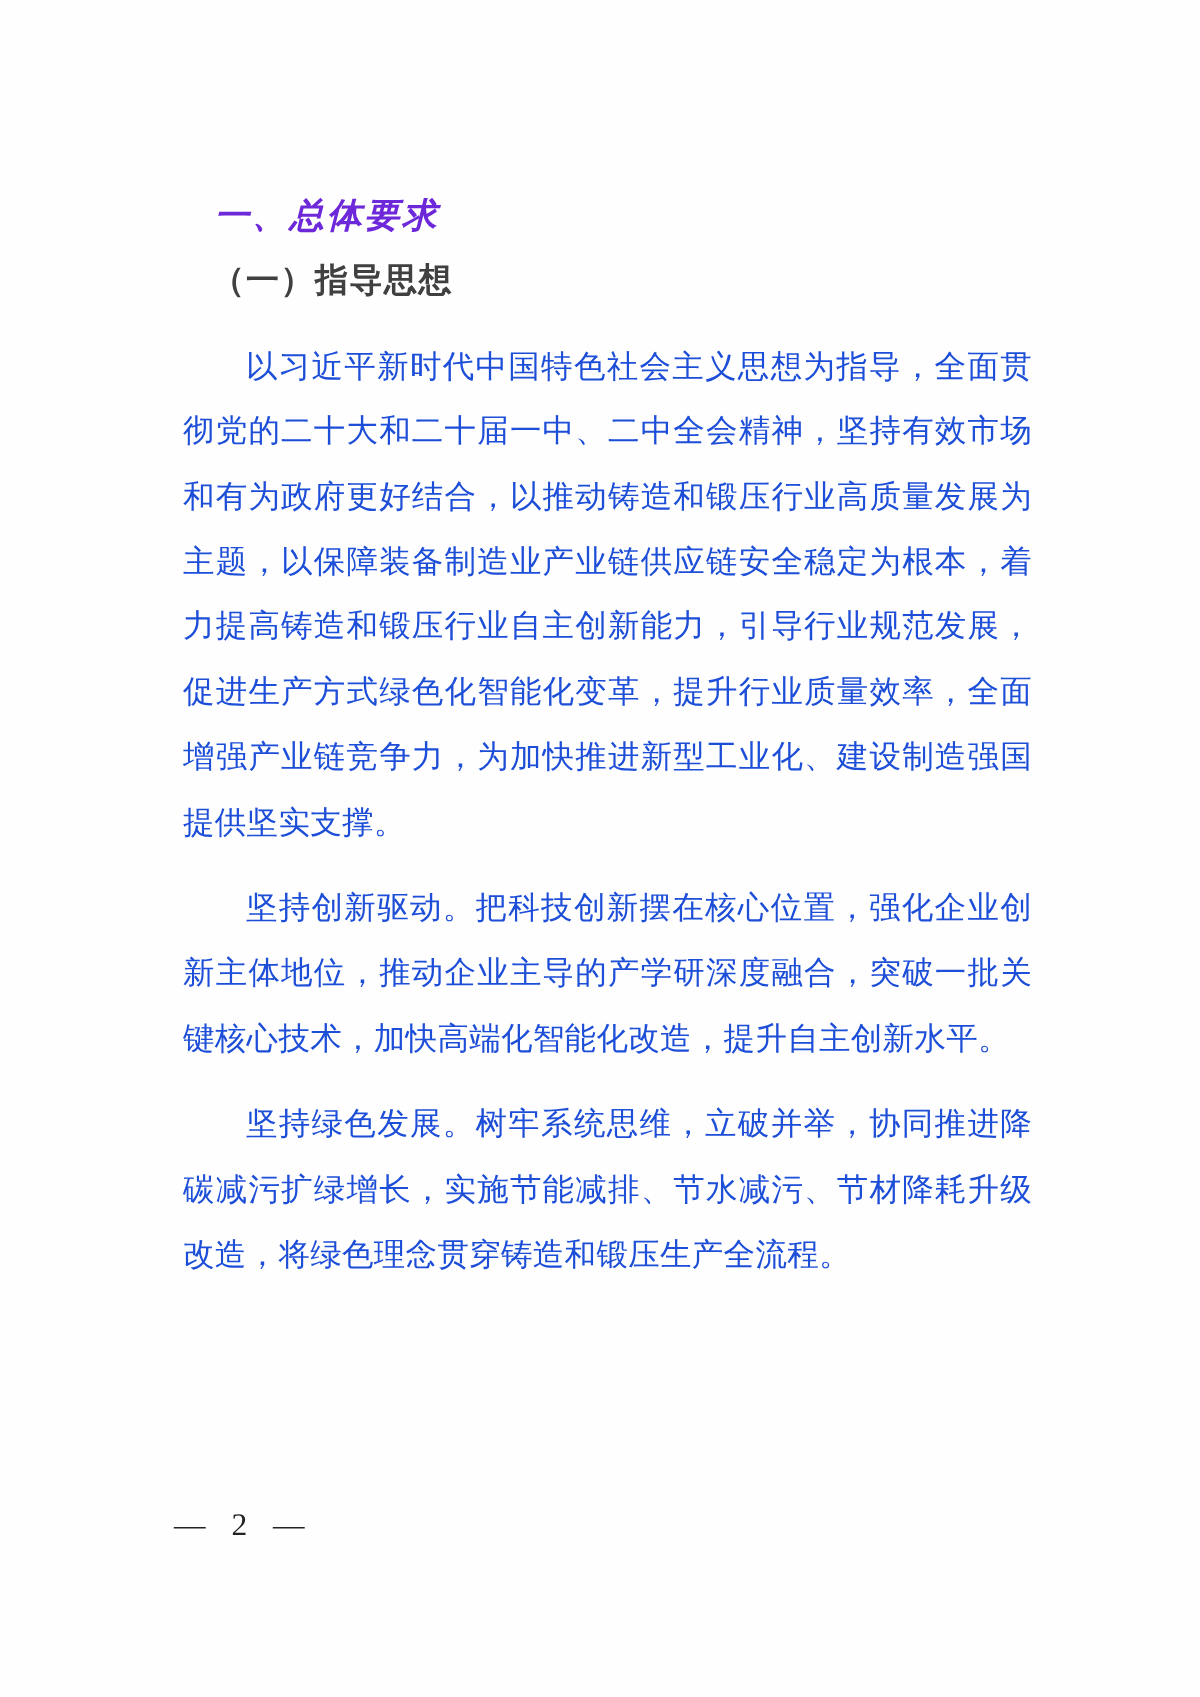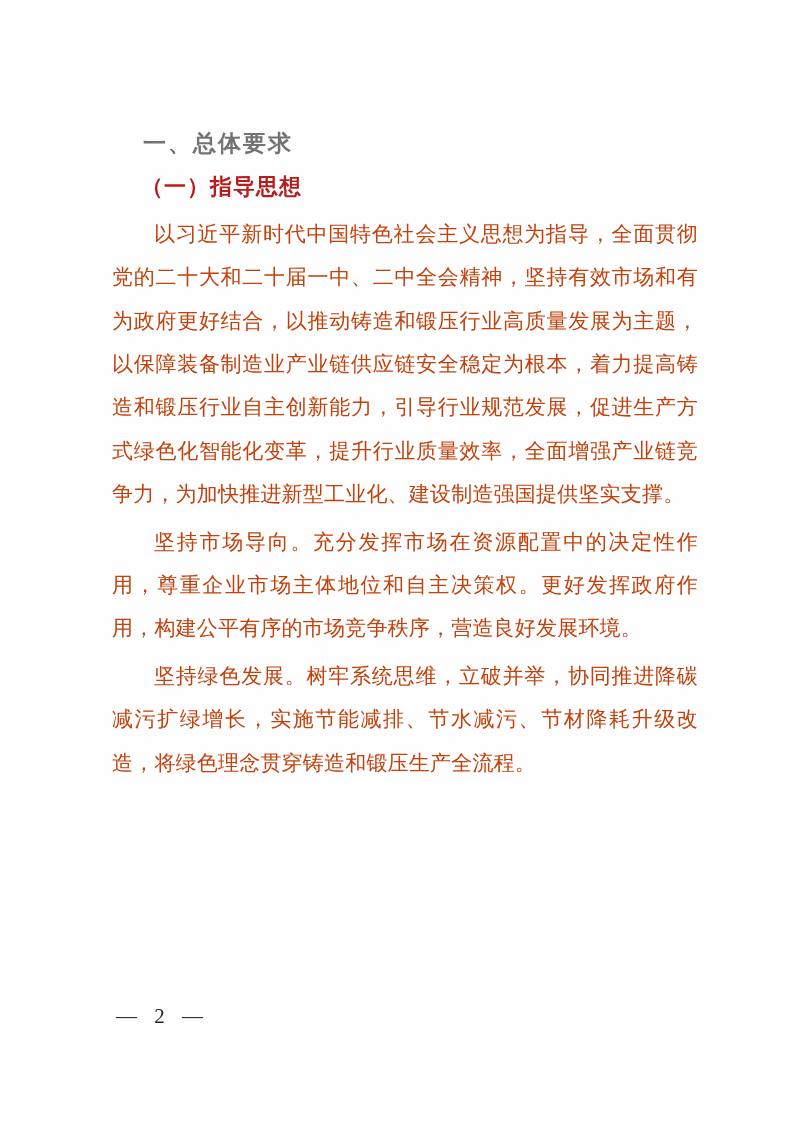--- a/index.html
+++ b/index.html
@@ -23,39 +23,40 @@
     width: 594px;
   }
   .section-heading {
     margin: 0;
     padding-left: 35px;
     font-family: "Liberation Sans", "DejaVu Sans", sans-serif;
     font-size: 23px;
     font-weight: 700;
     letter-spacing: 2px;
     line-height: 43.4px;
-    color: #737373;
+    color: #6d28d9;
+    font-style: italic;
   }
   .sub-heading {
     margin: 0;
     padding-left: 33px;
     font-size: 22px;
     font-weight: 700;
     letter-spacing: 1px;
     line-height: 43.4px;
-    color: #b91c1c;
+    color: #404040;
   }
   .para {
-    margin: 4px;
+    margin: 14px;
     font-size: 21px;
     line-height: 43.4px;
     text-align: justify;
     text-indent: 2em;
     letter-spacing: 0.2px;
-    color: #c2410c;
+    color: #1d4ed8;
   }
   .footer {
     position: absolute;
     left: 116px;
     top: 1004px;
     font-size: 21px;
     letter-spacing: 6px;
     color: #222;
     font-family: "Liberation Serif", "DejaVu Serif", serif;
   }
@@ -66,22 +67,22 @@
 <div class="page">
   <div class="content">
 
     <h1 class="section-heading">一、总体要求</h1>
 
     <h2 class="sub-heading">（一）指导思想</h2>
 
     <p class="para">以习近平新时代中国特色社会主义思想为指导，全面贯彻党的二十大和二十届一中、二中全会精神，坚持有效市场和有为政府更好结合，以推动铸造和锻压行业高质量发展为主题，以保障装备制造业产业链供应链安全稳定为根本，着力提高铸造和锻压行业自主创新能力，引导行业规范发展，促进生产方式绿色化智能化变革，提升行业质量效率，全面增强产业链竞争力，为加快推进新型工业化、建设制造强国提供坚实支撑。</p>
 
 
+    <p class="para">坚持创新驱动。把科技创新摆在核心位置，强化企业创新主体地位，推动企业主导的产学研深度融合，突破一批关键核心技术，加快高端化智能化改造，提升自主创新水平。</p>
 
-    <p class="para">坚持市场导向。充分发挥市场在资源配置中的决定性作用，尊重企业市场主体地位和自主决策权。更好发挥政府作用，构建公平有序的市场竞争秩序，营造良好发展环境。</p>
 
     <p class="para">坚持绿色发展。树牢系统思维，立破并举，协同推进降碳减污扩绿增长，实施节能减排、节水减污、节材降耗升级改造，将绿色理念贯穿铸造和锻压生产全流程。</p>
 
 
   </div>
 
   <div class="footer">— 2 —</div>
 </div>
 
 </body></html>

